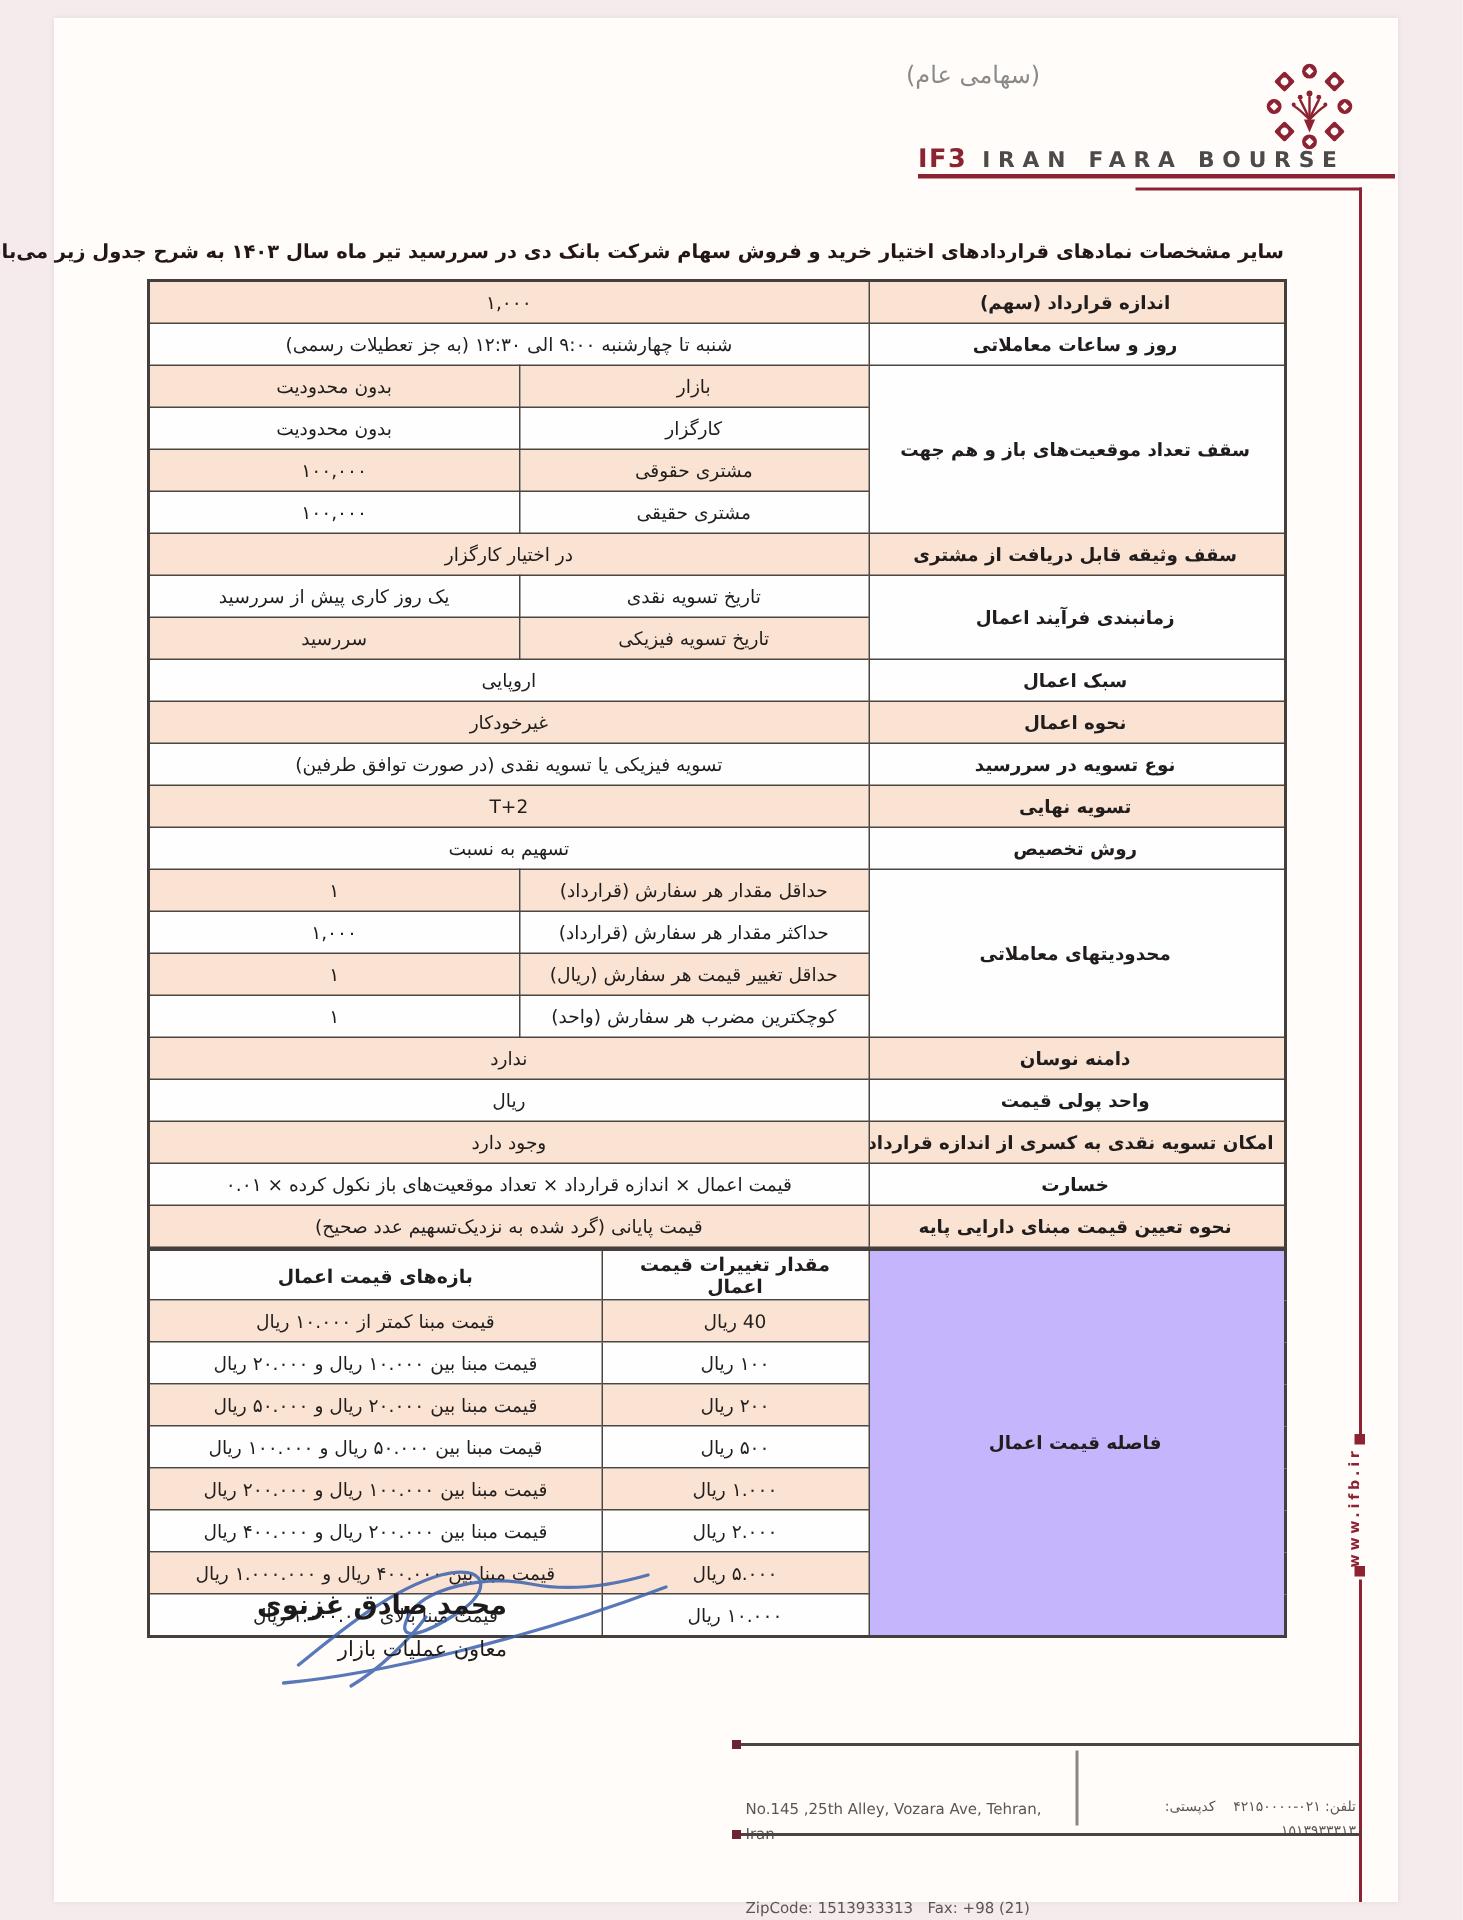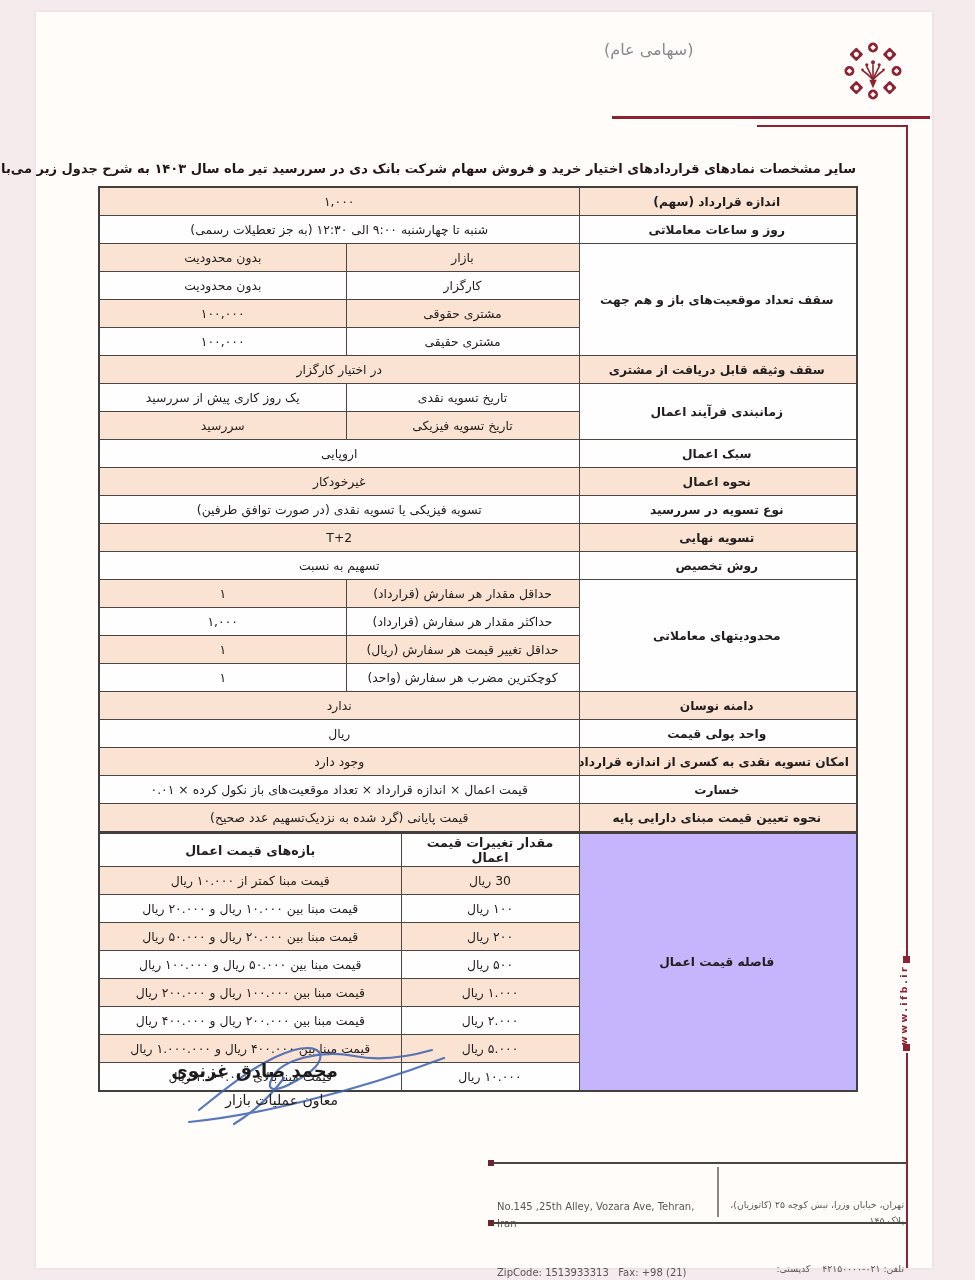--- a/index.html
+++ b/index.html
@@ -95,20 +95,24 @@
     </g>
     <g stroke="#8c2232" stroke-width="2.6" fill="none" stroke-linecap="round">
       <path d="M50,64 C50,52 50,46 50,40"></path>
       <path d="M50,64 C45,52 42,47 40,43"></path>
       <path d="M50,64 C55,52 58,47 60,43"></path>
       <path d="M50,64 C42,56 38,52 34,50"></path>
       <path d="M50,64 C58,56 62,52 66,50"></path>
     </g>
   </svg>
   <div class="brand-sub">(سهامی عام)</div>
+  <div class="en-line">
+    <span class="brand-abbr">IF3</span>
+    <span class="brand-en">IRAN FARA BOURSE</span>
+  </div>
   <div class="logo-underline"></div>
 
   <div class="frame-top"></div>
   <div class="frame-v1"></div>
   <div class="fsq" style="left:866.5px;top:944px;"></div>
   <div class="site-vert">www.ifb.ir</div>
   <div class="fsq" style="left:866.5px;top:1032px;"></div>
   <div class="frame-v2"></div>
 
   <div class="title">سایر مشخصات نمادهای قراردادهای اختیار خرید و فروش سهام شرکت بانک دی در سررسید تیر ماه سال ۱۴۰۳ به شرح جدول زیر می‌باشد:</div>
@@ -224,21 +228,21 @@
           <col style="width:178px">
           <col style="width:302px">
         </colgroup>
       <tbody id="strikes-tbody">
           <tr>
             <td class="cat scat" rowspan="9">فاصله قیمت اعمال</td>
             <td class="shead">مقدار تغییرات قیمت اعمال</td>
             <td class="shead">بازه‌های قیمت اعمال</td>
           </tr>
           <tr>
-            <td class="val shade">30 ریال</td>
+            <td class="val shade">40 ریال</td>
             <td class="range shade">قیمت مبنا کمتر از ۱۰.۰۰۰ ریال</td>
           </tr>
           <tr>
             <td class="val">۱۰۰ ریال</td>
             <td class="range">قیمت مبنا بین ۱۰.۰۰۰ ریال و ۲۰.۰۰۰ ریال</td>
           </tr>
           <tr>
             <td class="val shade">۲۰۰ ریال</td>
             <td class="range shade">قیمت مبنا بین ۲۰.۰۰۰ ریال و ۵۰.۰۰۰ ریال</td>
           </tr>
@@ -278,20 +282,19 @@
 
   <div class="f-rule" style="top:1150px;"></div>
   <div class="f-sq" style="left:452px;top:1148px;"></div>
   <div class="f-en">
     <div>No.145 ,25th Alley, Vozara Ave, Tehran, Iran</div>
     <div>ZipCode: 1513933313   Fax: +98 (21) 86124827</div>
     
   </div>
   <div class="f-div"></div>
   <div class="f-fa">
-    <div>تهران، خیابان وزرا، نبش کوچه ۲۵ (کاتوزیان)، پلاک ۱۴۵</div>
     <div>تلفن: ۰۲۱-۴۲۱۵۰۰۰۰    کدپستی: ۱۵۱۳۹۳۳۳۱۳</div>
     
   </div>
   <div class="f-rule" style="top:1210px;"></div>
   <div class="f-sq" style="left:452px;top:1208px;"></div>
 
 </div>
 
 </body></html>

